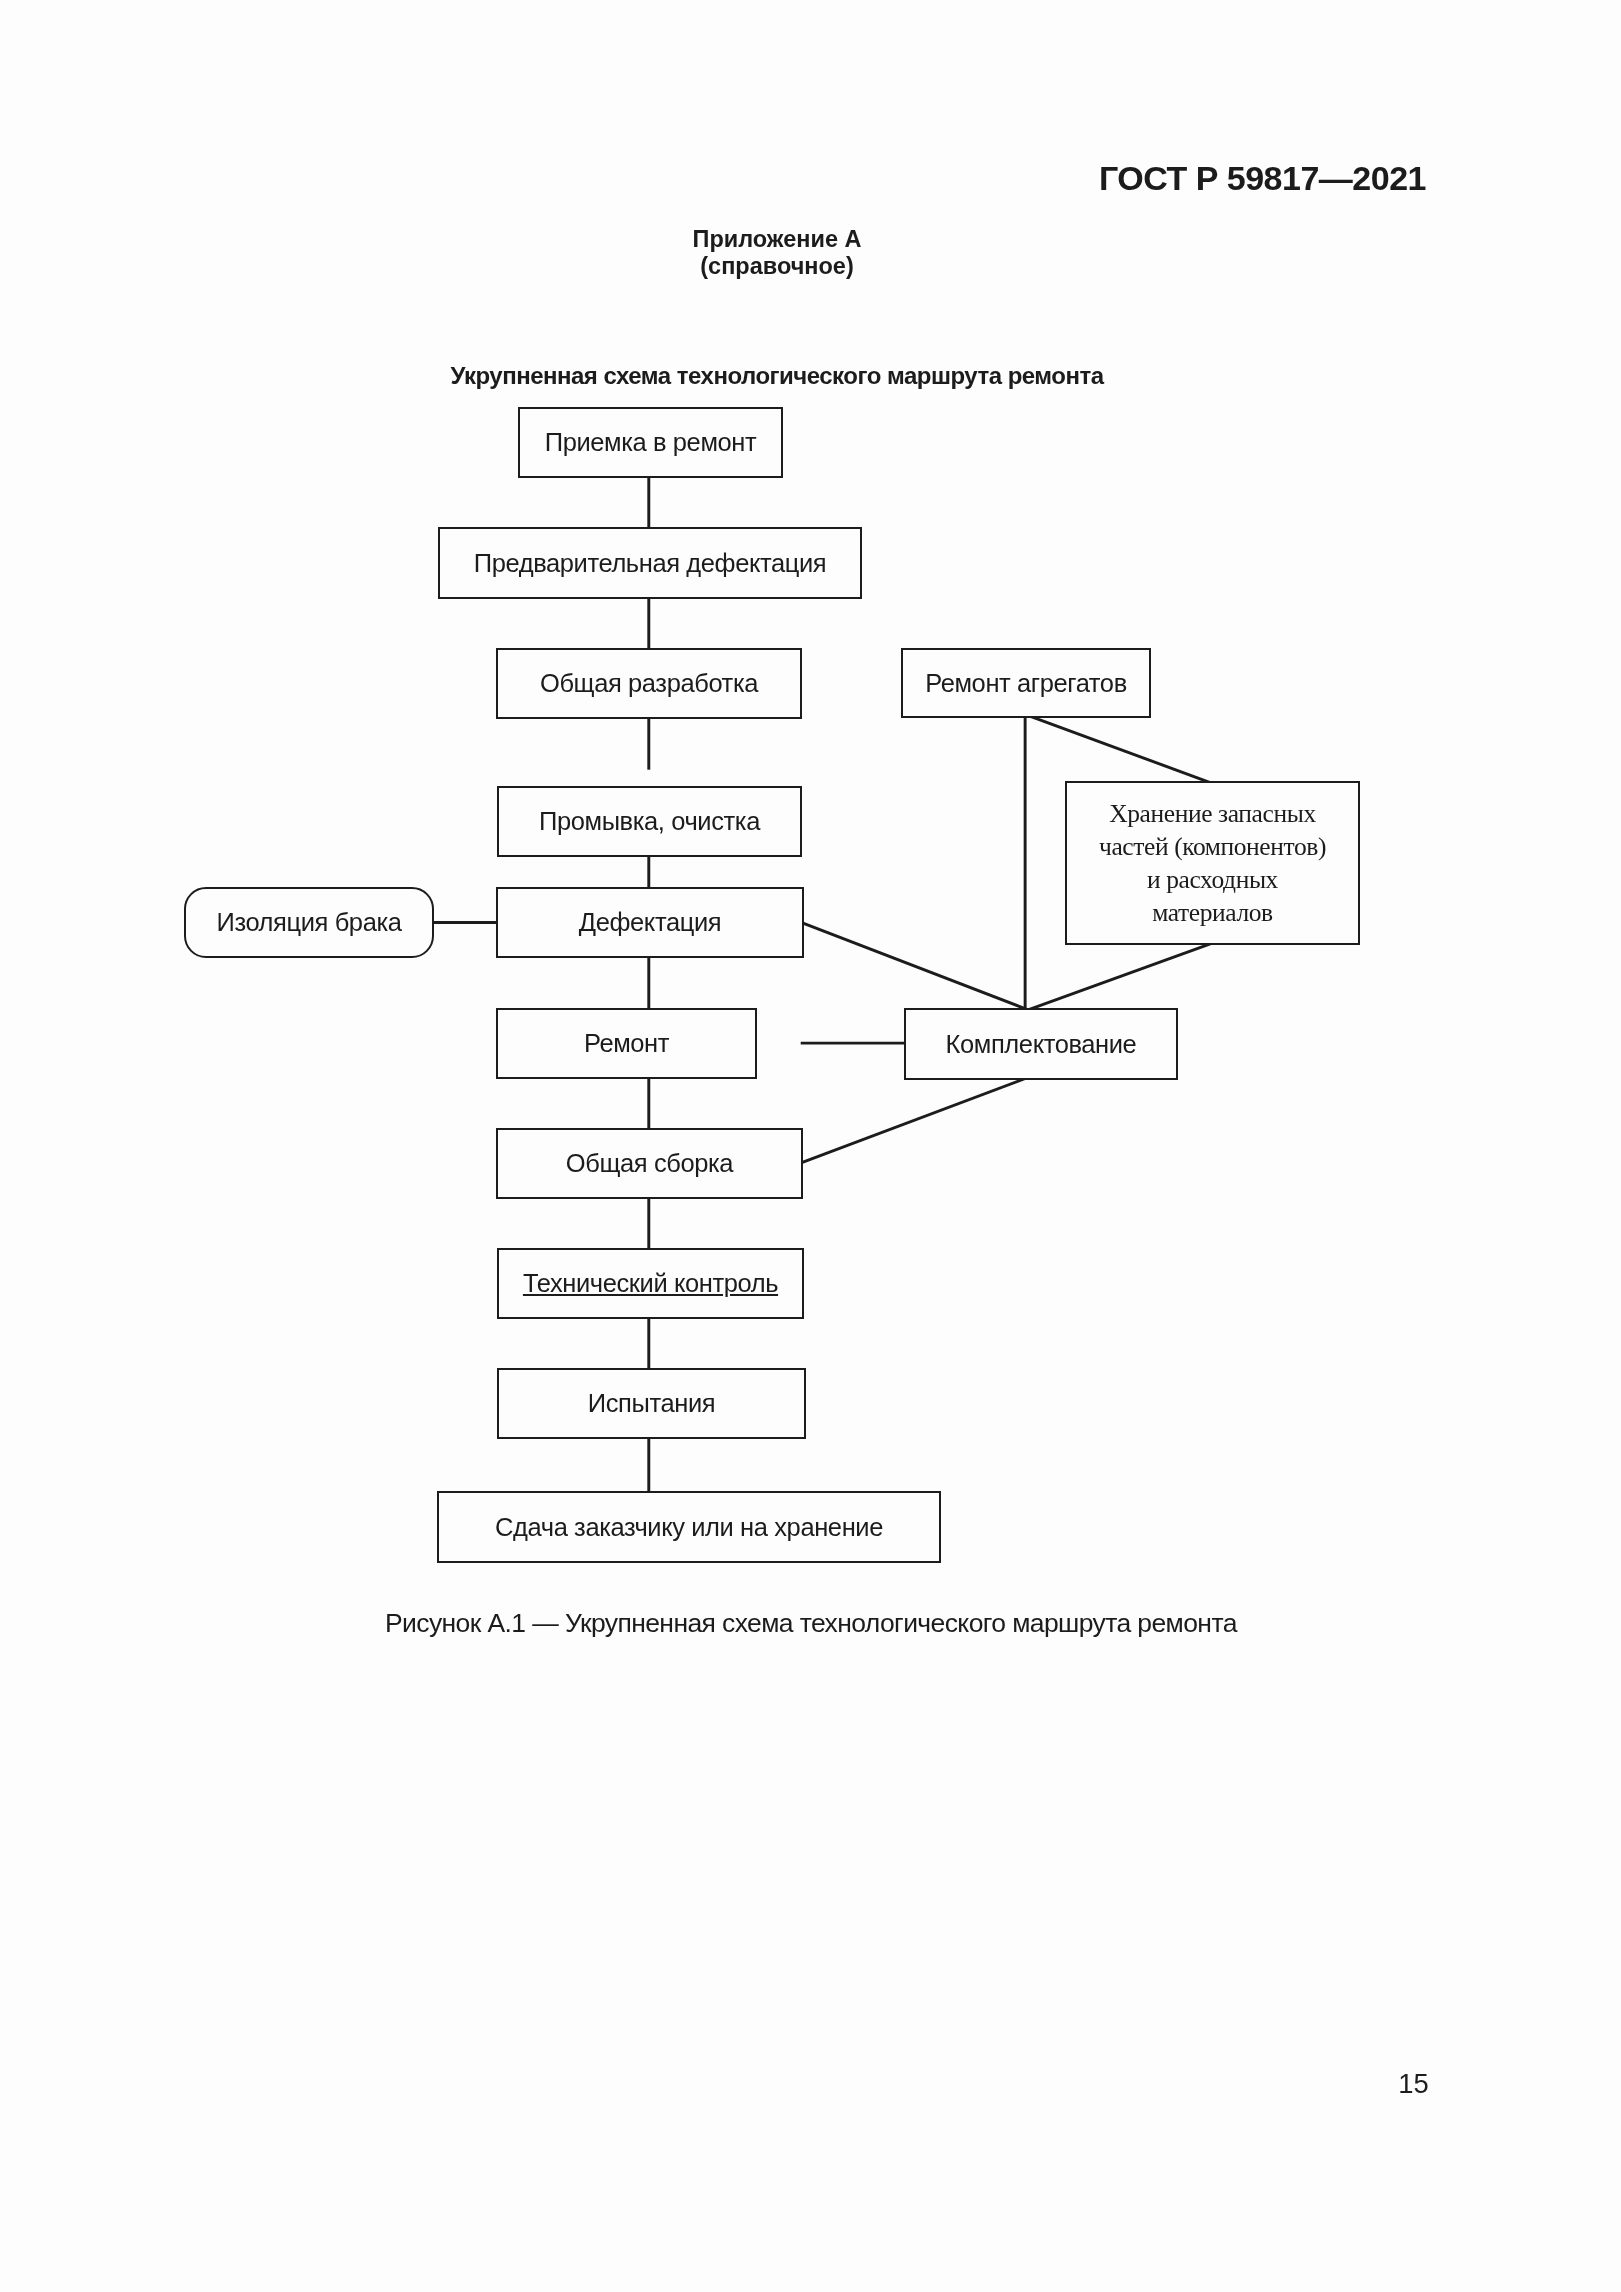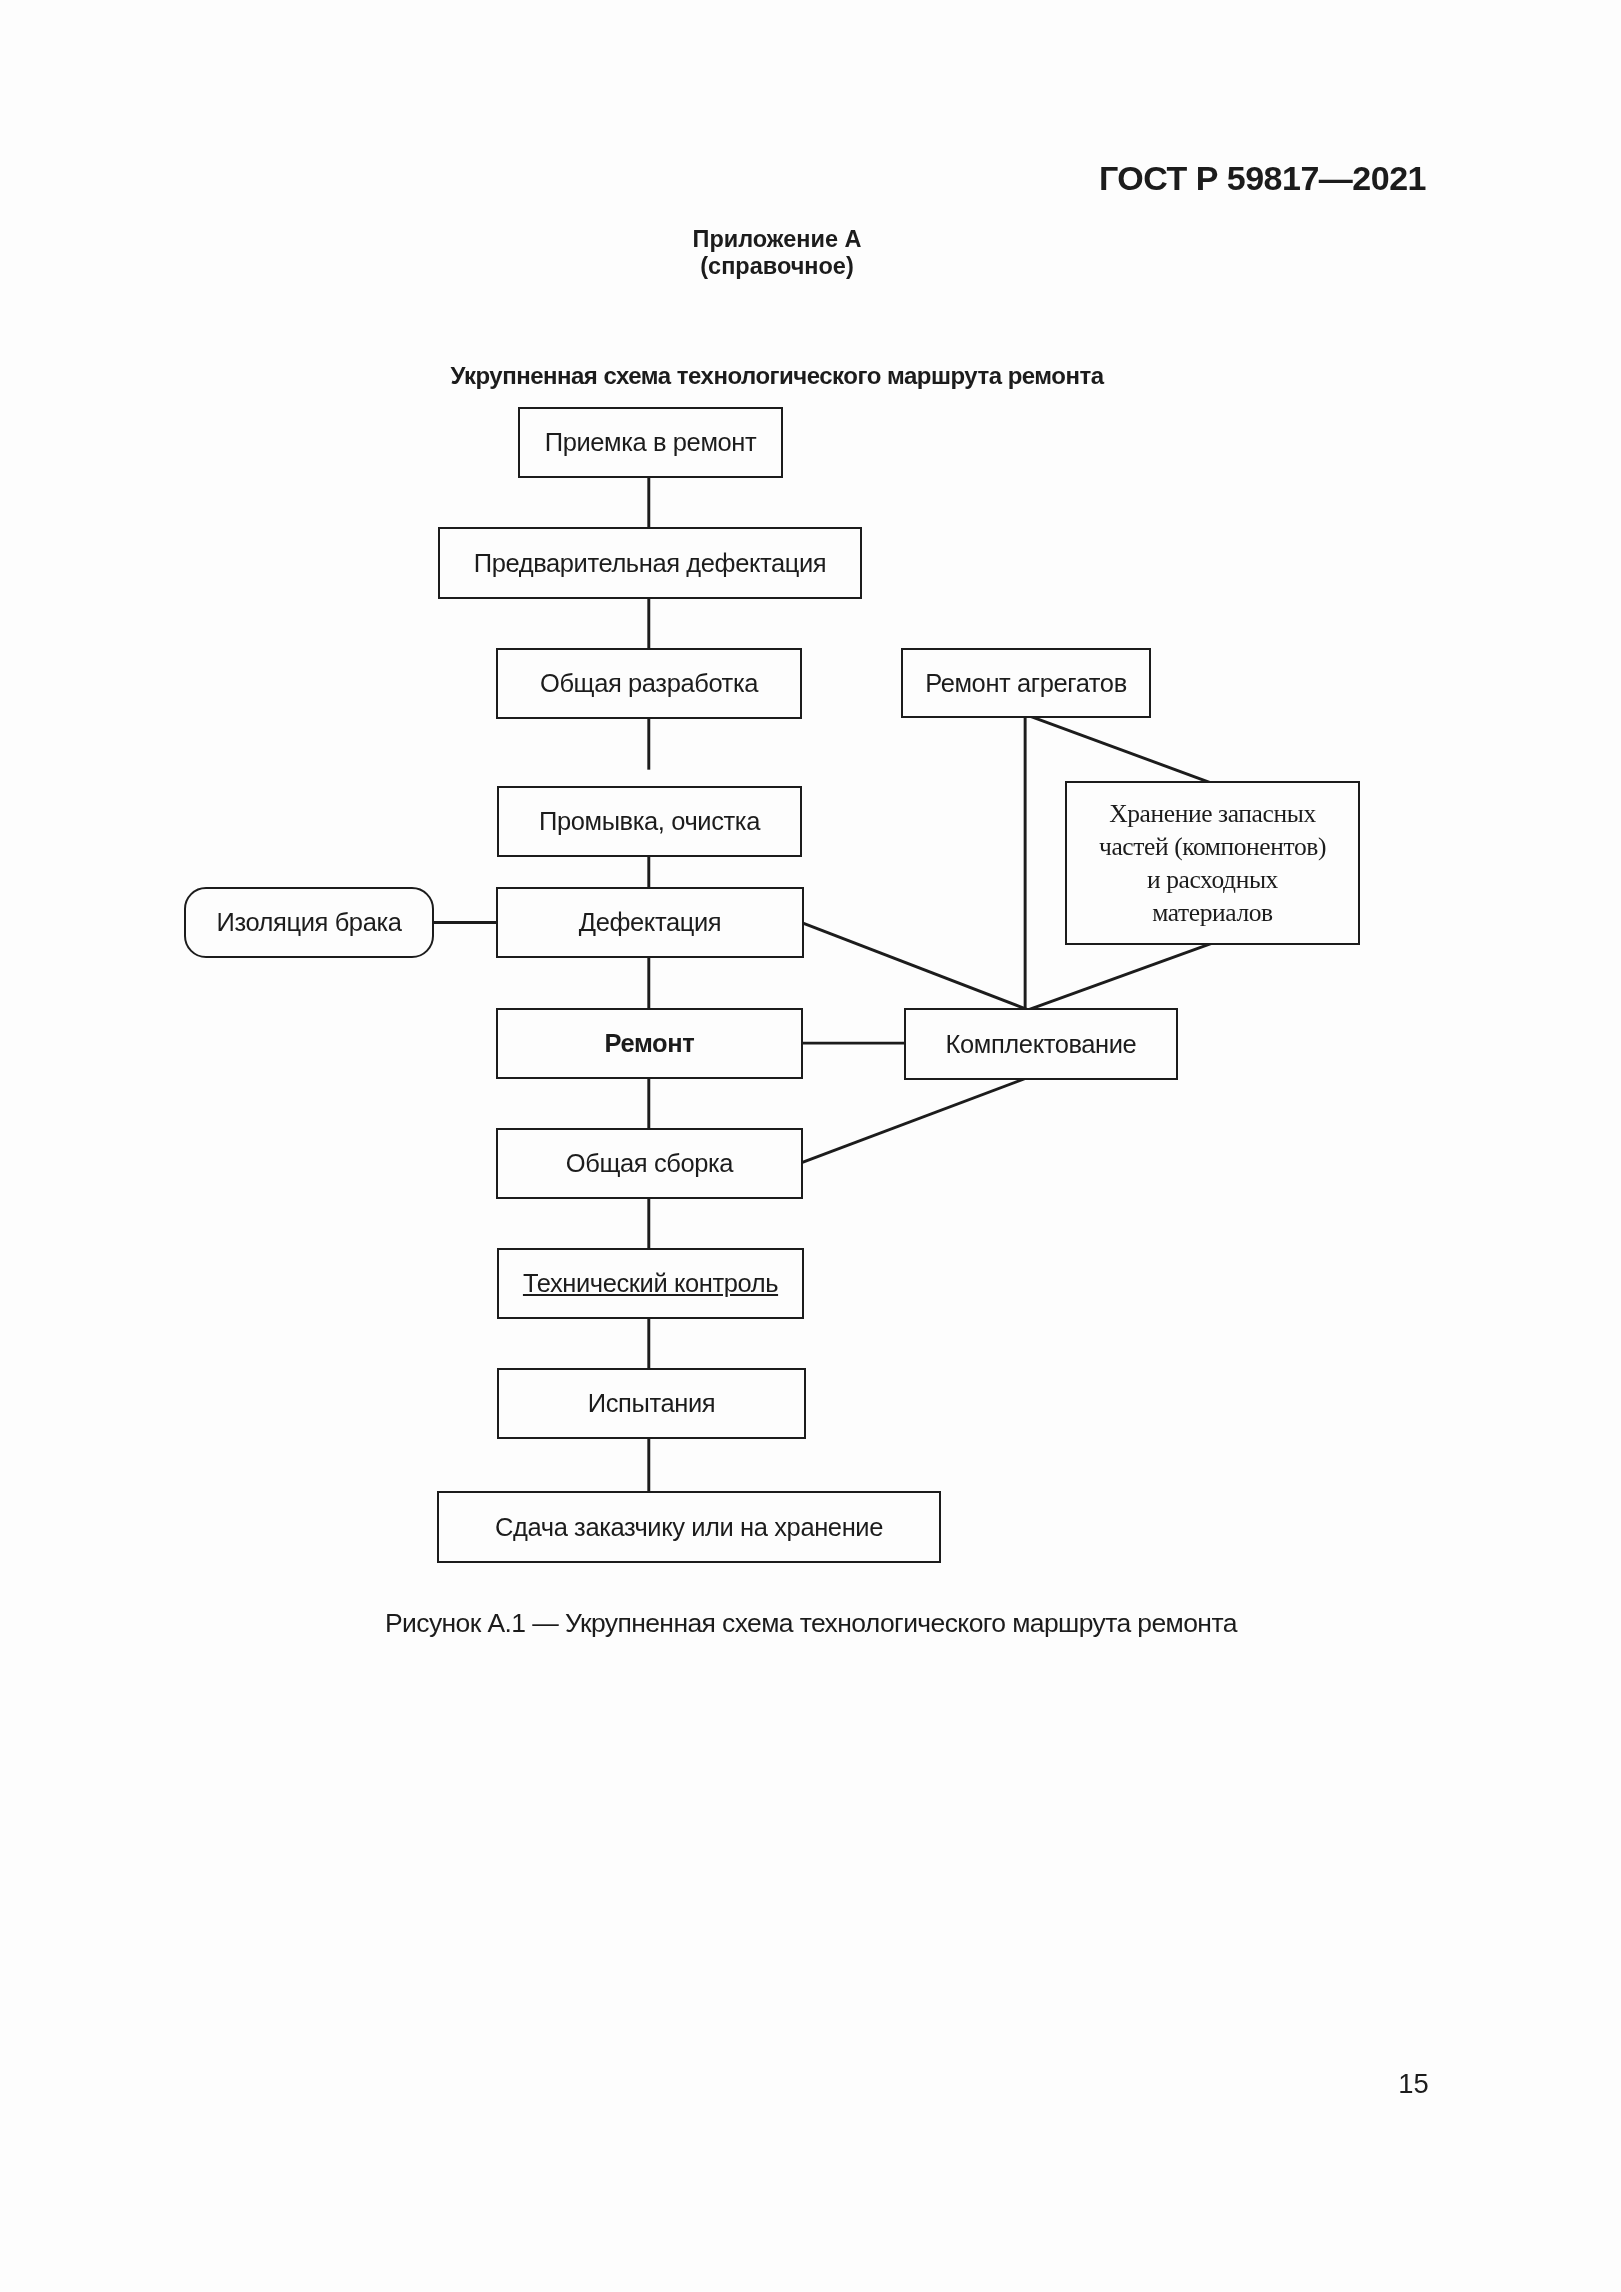--- a/index.html
+++ b/index.html
@@ -62,21 +62,21 @@
   }
   
   .n-acceptance   { left: 518px;  top: 407px;  width: 265px; height: 71px; }
   .n-preliminary  { left: 438px;  top: 527px;  width: 424px; height: 72px; }
   .n-disassembly  { left: 496px;  top: 648px;  width: 306px; height: 71px; }
   .n-unit-repair  { left: 901px;  top: 648px;  width: 250px; height: 70px; }
   .n-washing      { left: 497px;  top: 786px;  width: 305px; height: 71px; }
   .n-storage      { left: 1065px; top: 781px;  width: 295px; height: 164px; font-family: Liberation Serif, serif; }
   .n-isolation    { left: 184px;  top: 887px;  width: 250px; height: 71px; border-radius: 22px; }
   .n-defectation  { left: 496px;  top: 887px;  width: 308px; height: 71px; }
-  .n-repair       { left: 496px;  top: 1008px; width: 307px; height: 71px; font-weight: bold; }
+  .n-repair       { left: 496px;  top: 1008px; width: 261px; height: 71px; }
   .n-completing   { left: 904px;  top: 1008px; width: 274px; height: 72px; }
   .n-assembly     { left: 496px;  top: 1128px; width: 307px; height: 71px; }
   .n-control      { left: 497px;  top: 1248px; width: 307px; height: 71px; text-decoration: underline; }
   .n-tests        { left: 497px;  top: 1368px; width: 309px; height: 71px; }
   .n-delivery     { left: 437px;  top: 1491px; width: 504px; height: 72px; }
 </style>
 </head>
 <body>
 
 <div class="page">

